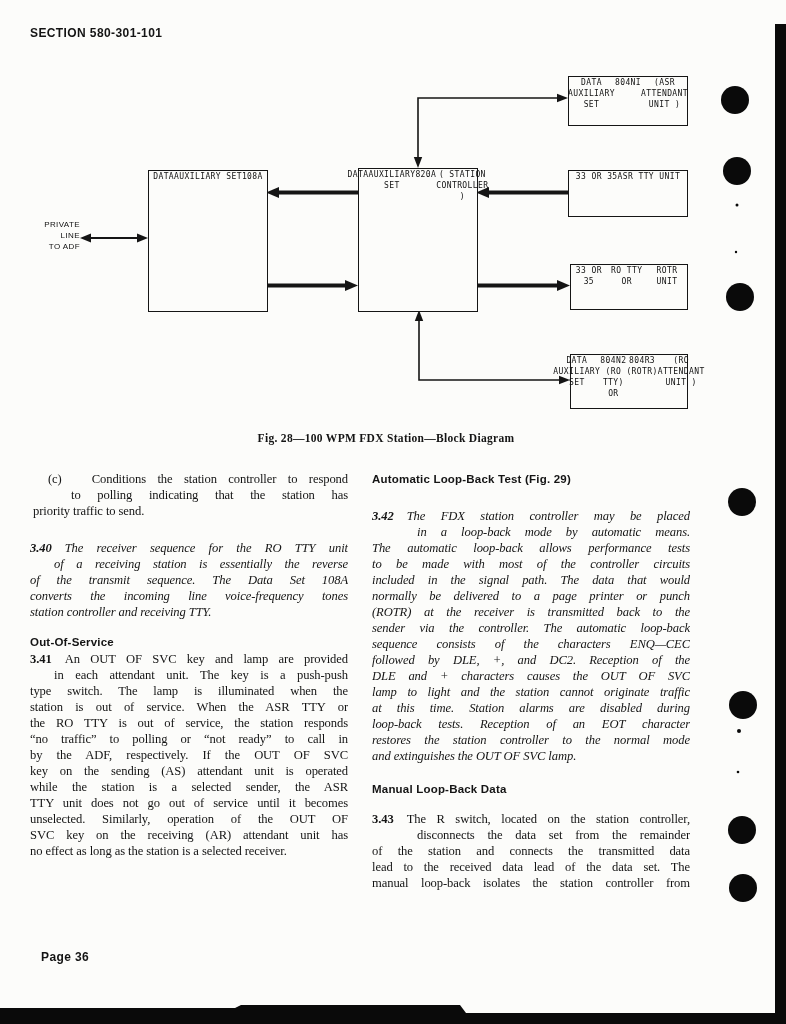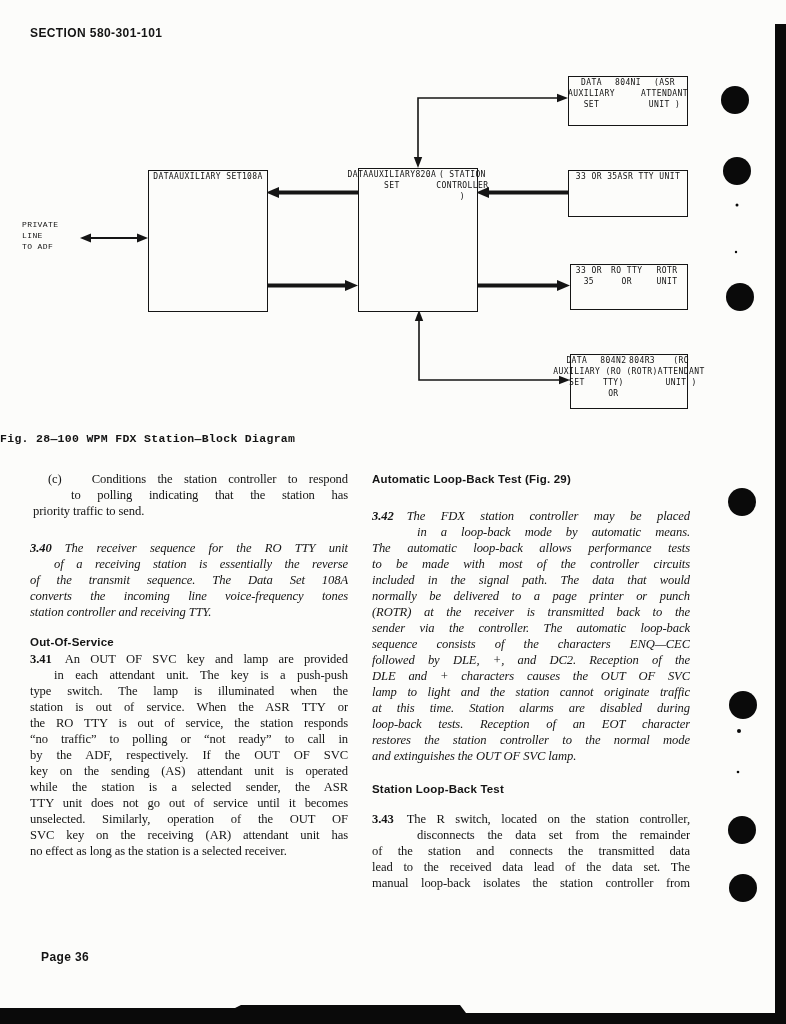--- a/index.html
+++ b/index.html
@@ -9,24 +9,24 @@
   
   .section-header{position:absolute;left:30px;top:26px;font-family:"Liberation Sans",sans-serif;
         font-weight:bold;font-size:12px;letter-spacing:.4px;}
   .page-footer{position:absolute;left:41px;top:950px;font-family:"Liberation Sans",sans-serif;
         font-weight:bold;font-size:12px;letter-spacing:.4px;}
 
   
   .dbox{position:absolute;border:1.6px solid #151515;display:flex;flex-direction:row;
         justify-content:center;text-align:center;font-family:"DejaVu Sans Mono",monospace;
         font-size:8px;line-height:11px;letter-spacing:.4px;color:#111;background:#fcfcfa;}
-  .ext-label{position:absolute;left:22px;top:219px;width:58px;text-align:left;
-        font-family:Liberation Mono, monospace;font-size:8px;line-height:11px;letter-spacing:.4px;color:#111;}
-  .fig-caption{position:absolute;left:0;top:432px;width:772px;
-        font-family:Liberation Mono, monospace;font-weight:bold;font-size:11.5px;letter-spacing:.3px;}
+  .ext-label{position:absolute;left:22px;top:219px;width:58px;text-align:right;
+        font-family:Liberation Sans, sans-serif;font-size:8px;line-height:11px;letter-spacing:.4px;color:#111;}
+  .fig-caption{position:absolute;left:0;top:432px;width:772px;text-align:center;
+        font-family:Liberation Serif, serif;font-weight:bold;font-size:11.5px;letter-spacing:.3px;}
   svg.overlay{position:absolute;left:0;top:0;pointer-events:none;}
 
   
   .col{position:absolute;font-size:12.6px;}
   .col.left{left:30px;top:471px;width:318px;}
   .col.right{left:372px;top:471px;width:318px;}
   .tl{height:16px;line-height:16px;overflow:hidden;text-align:justify;letter-spacing:-.1px;}
   .tl::after{content:"";display:inline-block;width:100%;height:0;}
   .tl.last{text-align:left;}
   .tl.last::after{content:none;}
@@ -189,21 +189,21 @@
       <div class="tl">sequence consists of the characters ENQ—CEC</div>
       <div class="tl">followed by DLE, +, and DC2. Reception of the</div>
       <div class="tl">DLE and + characters causes the OUT OF SVC</div>
       <div class="tl">lamp to light and the station cannot originate traffic</div>
       <div class="tl">at this time. Station alarms are disabled during</div>
       <div class="tl">loop-back tests. Reception of an EOT character</div>
       <div class="tl">restores the station controller to the normal mode</div>
       <div class="tl last">and extinguishes the OUT OF SVC lamp.</div>
     </div>
 
-    <div class="subhead mt-h2">Station Loop-Back Test</div>
+    <div class="subhead mt-h2">Manual Loop-Back Data</div>
 
     <div class="mt-p2">
       <div class="tl"><b class="pnum">3.43</b><span>The R switch, located on the station controller,</span></div>
       <div class="tl ind2r">disconnects the data set from the remainder</div>
       <div class="tl">of the station and connects the transmitted data</div>
       <div class="tl">lead to the received data lead of the data set. The</div>
       <div class="tl">manual loop-back isolates the station controller from</div>
     </div>
   </div>
 

